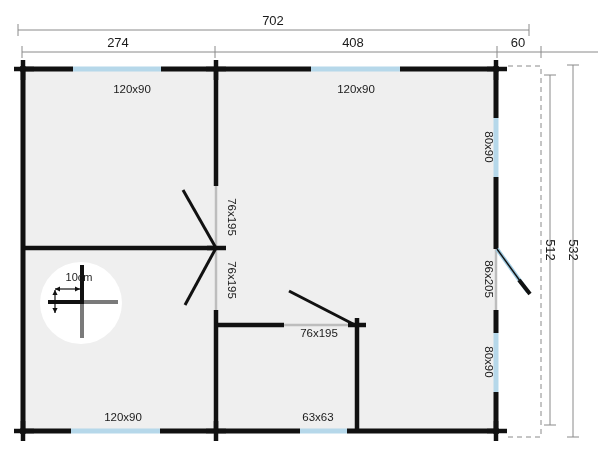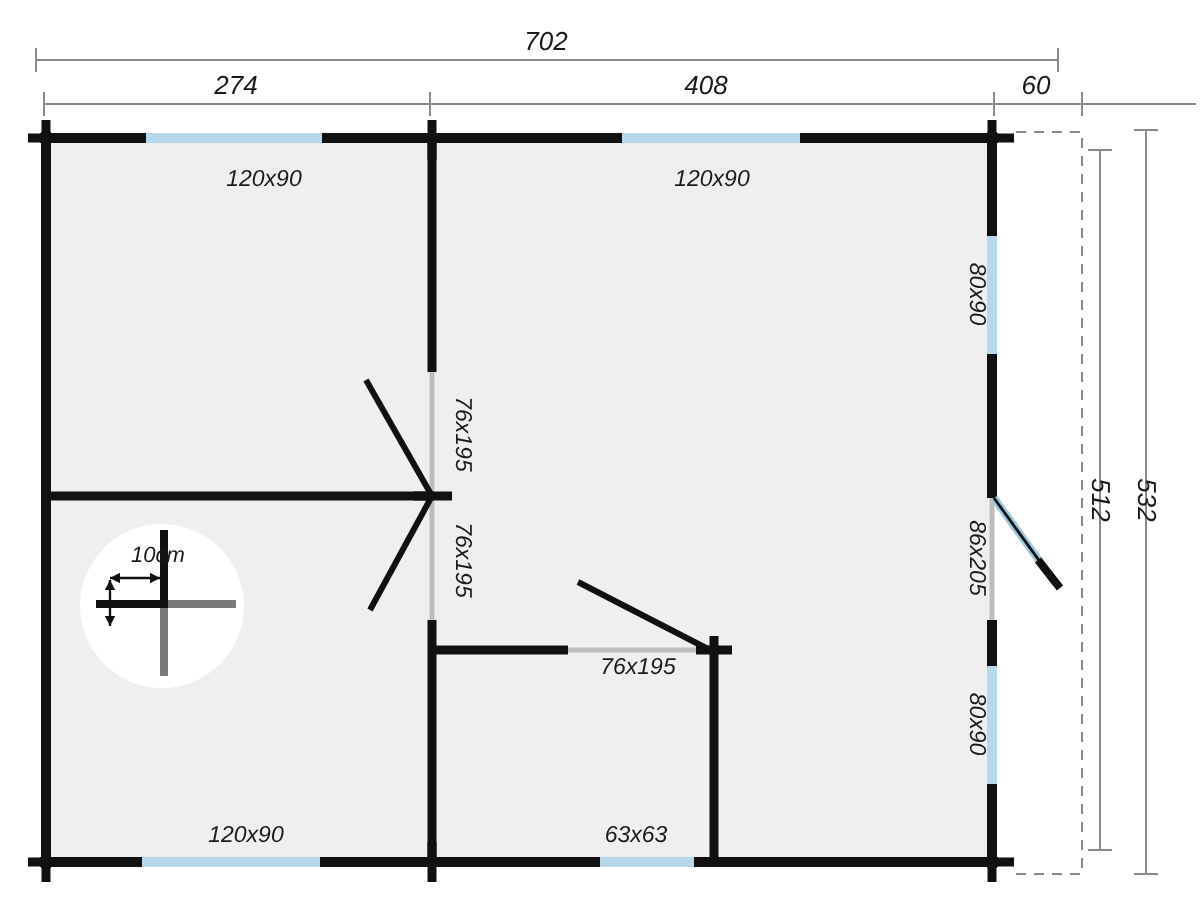--- a/index.html
+++ b/index.html
@@ -1,21 +1,21 @@
 <!DOCTYPE html>
 <html><head>
 <meta charset="utf-8">
 <style>
   html,body{margin:0;padding:0;background:#ffffff;}
   body{
     width:600px;height:450px;overflow:hidden;
     font-family:"Liberation Sans",sans-serif;
     color:#1a1a1a;
   }
-  #plan{position:relative;width:600px;height:450px;font-style:italic;}
+  #plan{position:relative;width:600px;height:450px;}
   svg{display:block;position:absolute;left:0;top:0;}
   .dimtxt{font-family:"Liberation Sans",sans-serif;font-size:13px;fill:#1a1a1a;}
   .opentxt{font-family:"Liberation Sans",sans-serif;font-size:11.5px;fill:#1a1a1a;}
   .scaletxt{font-family:"Liberation Sans",sans-serif;font-size:11px;fill:#1a1a1a;}
 </style>
 </head>
 <body>
 
 <div id="plan">
 <svg width="600" height="450" viewBox="0 0 600 450" xmlns="http://www.w3.org/2000/svg">

